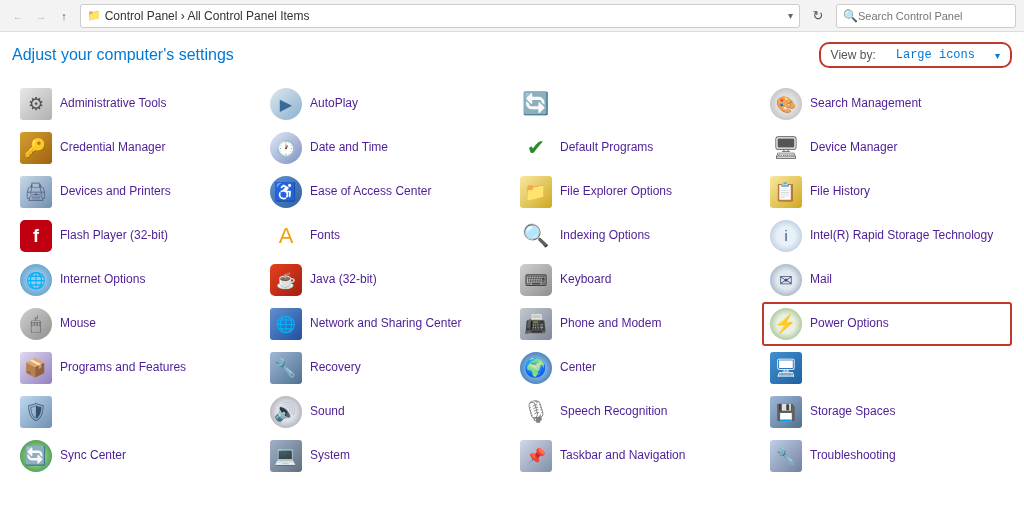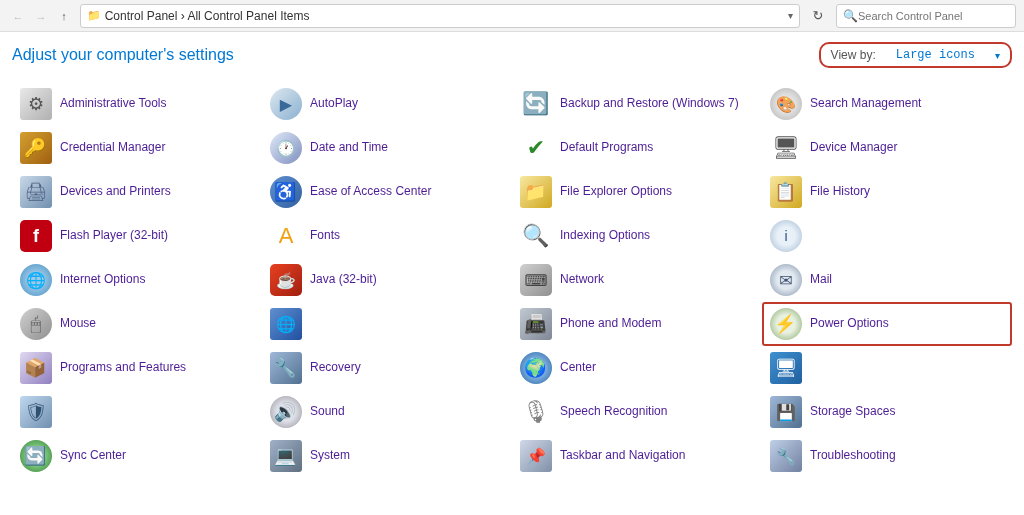--- a/index.html
+++ b/index.html
@@ -234,21 +234,20 @@
   <div class="cp-item">
         <div class="cp-icon icon-admin">⚙</div>
         <span class="cp-label">Administrative Tools</span>
       </div>
       <div class="cp-item">
         <div class="cp-icon icon-autoplay">▶</div>
         <span class="cp-label">AutoPlay</span>
       </div>
       <div class="cp-item">
         <div class="cp-icon icon-backup">🔄</div>
-        <span class="cp-label">Backup and Restore (Windows 7)</span>
       </div>
       <div class="cp-item">
         <div class="cp-icon icon-color">🎨</div>
         <span class="cp-label">Search Management</span>
       </div>
       <div class="cp-item">
         <div class="cp-icon icon-credential">🔑</div>
         <span class="cp-label">Credential Manager</span>
       </div>
       <div class="cp-item">
@@ -286,43 +285,45 @@
       <div class="cp-item">
         <div class="cp-icon icon-fonts">A</div>
         <span class="cp-label">Fonts</span>
       </div>
       <div class="cp-item">
         <div class="cp-icon icon-indexing">🔍</div>
         <span class="cp-label">Indexing Options</span>
       </div>
       <div class="cp-item">
         <div class="cp-icon icon-intel">i</div>
+        <span class="cp-label">Intel(R) Rapid Storage Technology</span>
       </div>
       <div class="cp-item">
         <div class="cp-icon icon-internet">🌐</div>
         <span class="cp-label">Internet Options</span>
       </div>
       <div class="cp-item">
         <div class="cp-icon icon-java">☕</div>
         <span class="cp-label">Java (32-bit)</span>
       </div>
       <div class="cp-item">
         <div class="cp-icon icon-keyboard">⌨</div>
-        <span class="cp-label">Network</span>
+        <span class="cp-label">Keyboard</span>
       </div>
       <div class="cp-item">
         <div class="cp-icon icon-mail">✉</div>
         <span class="cp-label">Mail</span>
       </div>
       <div class="cp-item">
         <div class="cp-icon icon-mouse">🖱</div>
         <span class="cp-label">Mouse</span>
       </div>
       <div class="cp-item">
         <div class="cp-icon icon-network">🌐</div>
+        <span class="cp-label">Network and Sharing Center</span>
       </div>
       <div class="cp-item">
         <div class="cp-icon icon-phone">📠</div>
         <span class="cp-label">Phone and Modem</span>
       </div>
       <div class="cp-item highlighted">
         <div class="cp-icon icon-power">⚡</div>
         <span class="cp-label">Power Options</span>
       </div>
       <div class="cp-item">

